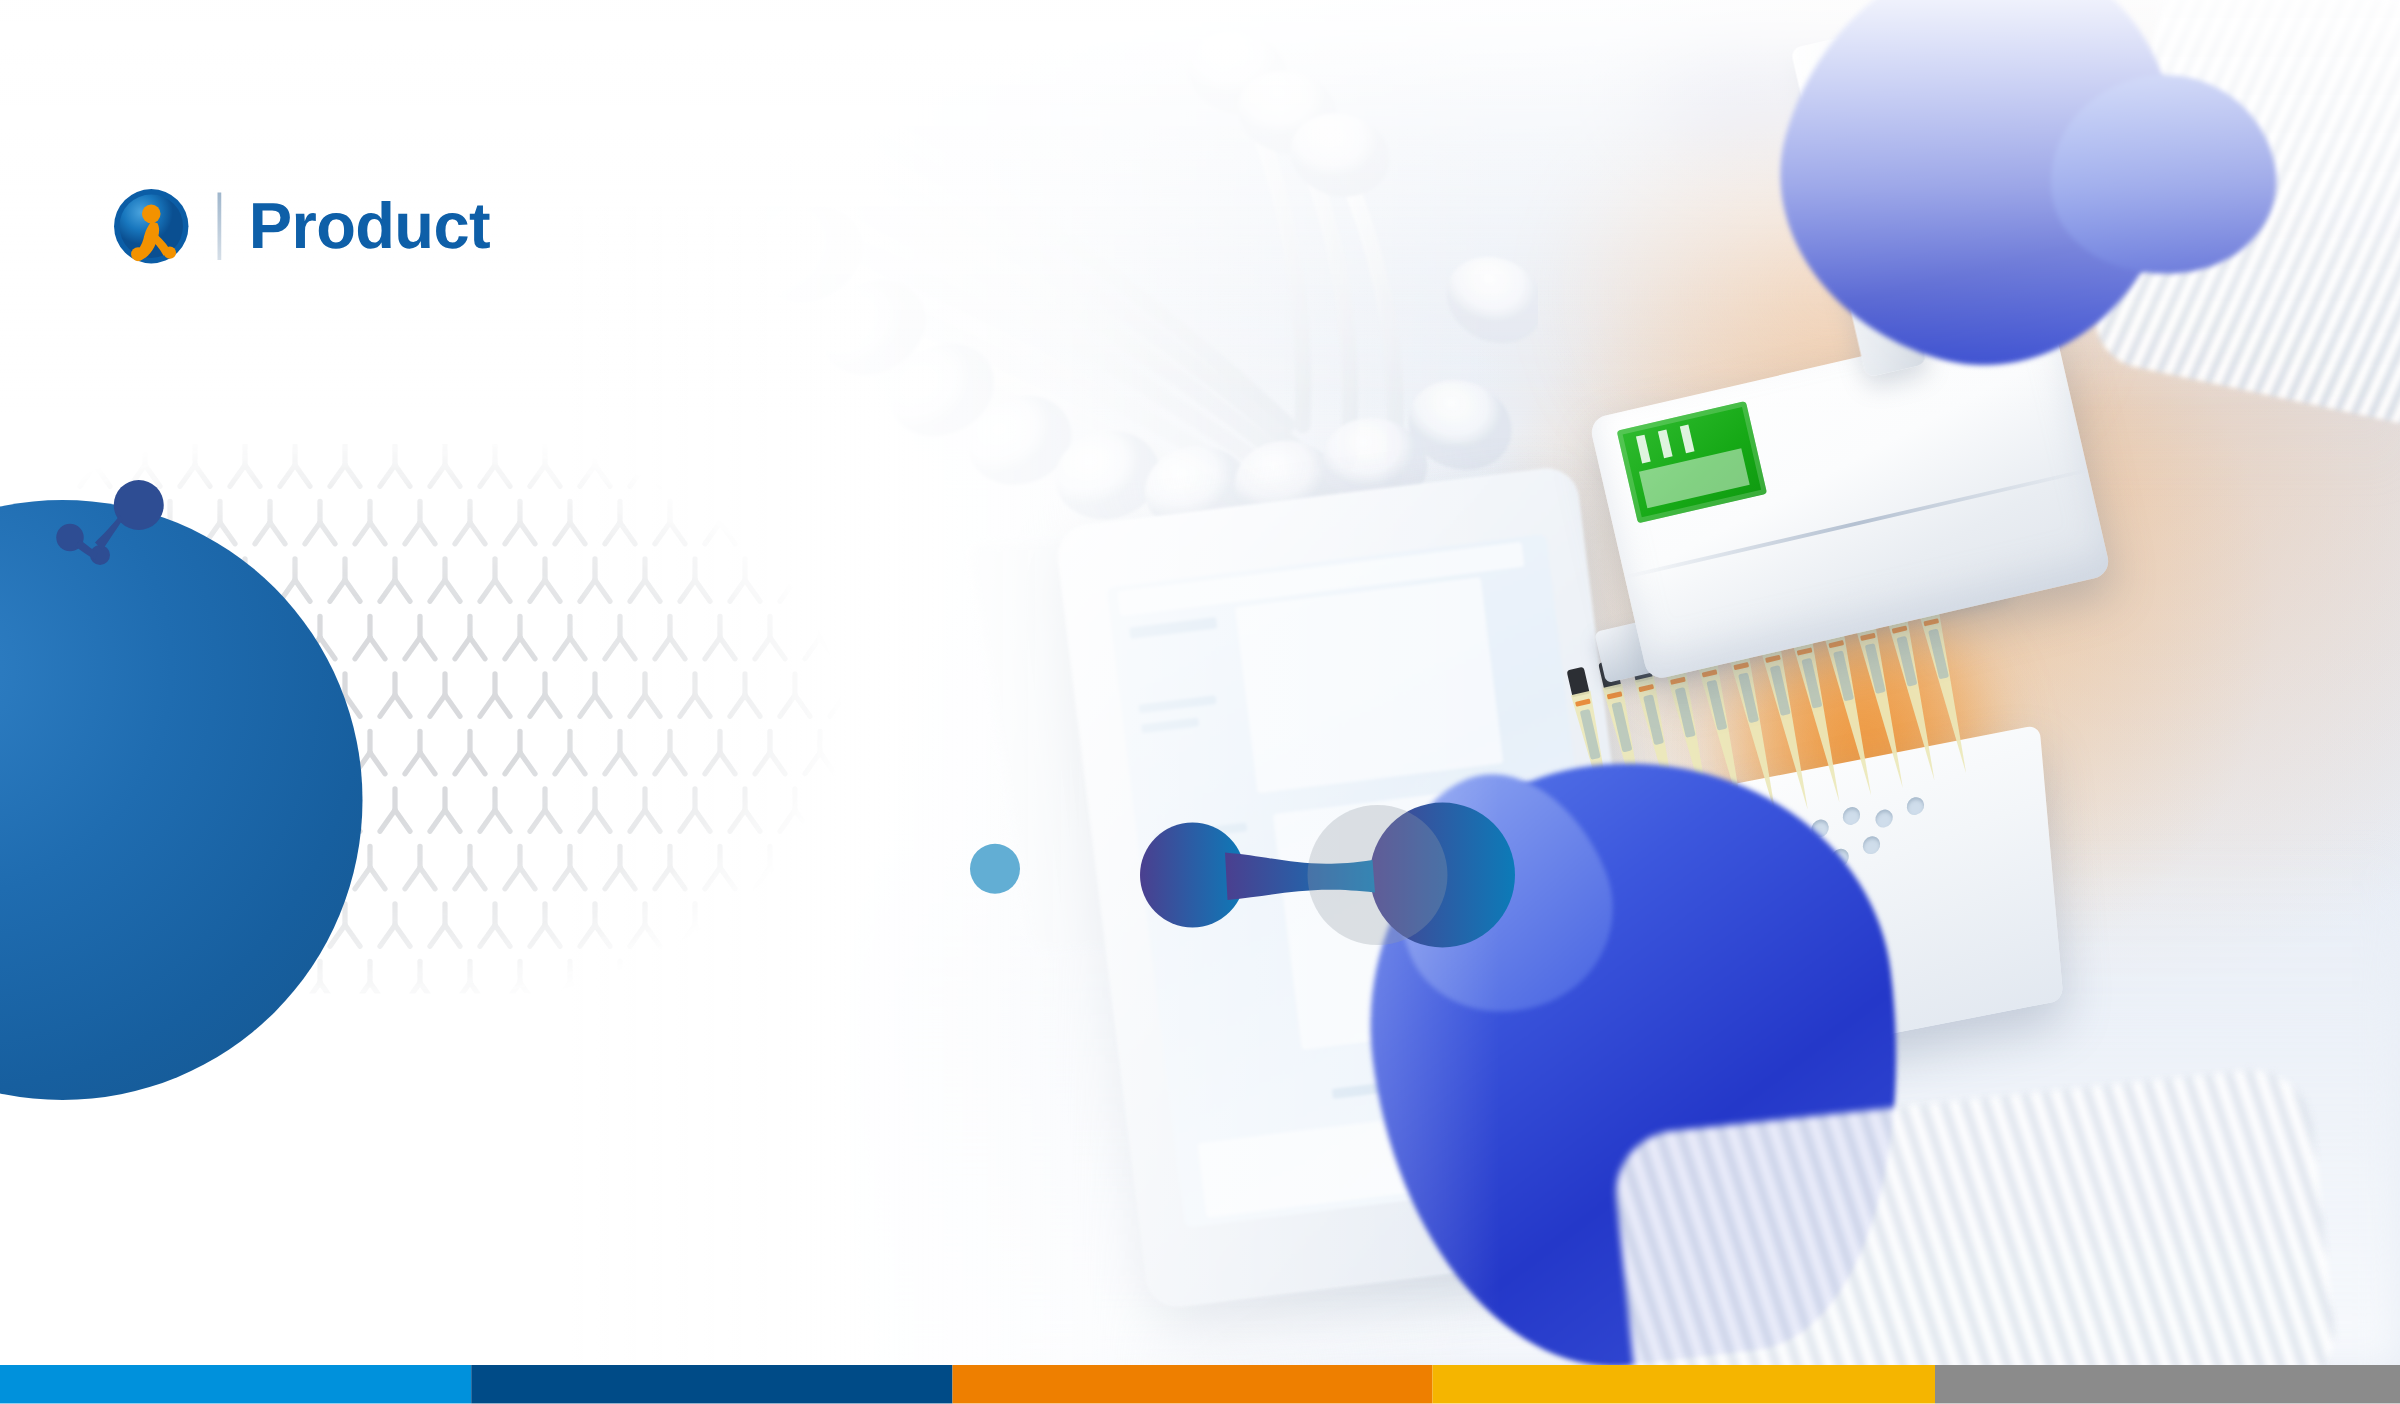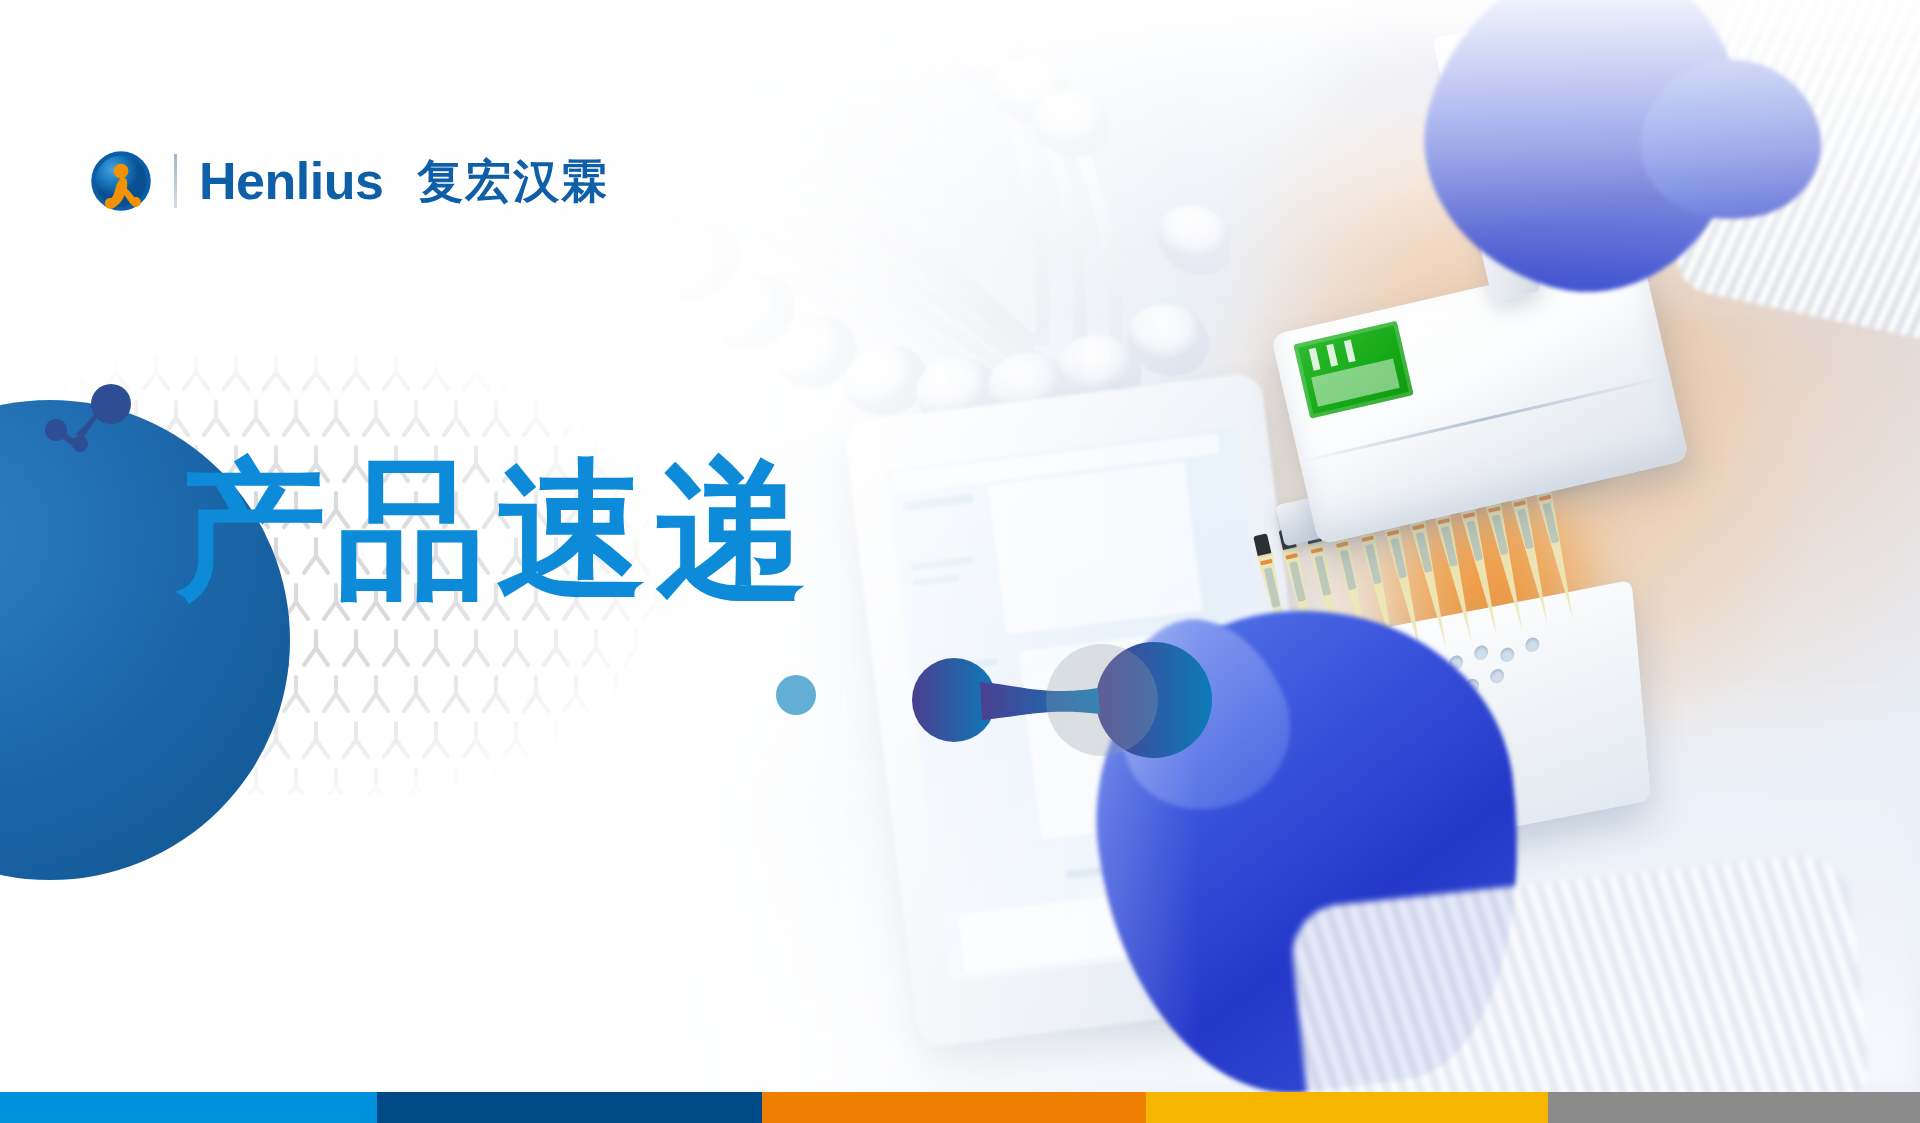--- a/index.html
+++ b/index.html
@@ -731,25 +731,23 @@
       </defs>
       <circle cx="50" cy="50" r="48" fill="#0b5da6"></circle>
       <circle cx="50" cy="50" r="41" fill="url(#lmG)"></circle>
       <circle cx="50" cy="34" r="12" fill="#f39200"></circle>
       <path d="M50 44 C 44 52, 42 58, 40 66 C 38 74, 34 80, 28 84 L 36 94 C 46 90, 52 82, 56 72 C 60 62, 62 54, 58 46 Z" fill="#f39200"></path>
       <circle cx="33" cy="86" r="9" fill="#f39200"></circle>
       <path d="M52 56 C 60 62, 68 70, 74 80 L 66 88 C 60 78, 54 70, 46 64 Z" fill="#f39200"></path>
       <circle cx="74" cy="84" r="8" fill="#f39200"></circle>
     </svg>
     <div class="logo-divider"></div>
-    <div class="logo-en">Henlius</div>
-    <div class="logo-cn">复宏汉霖</div>
+    <div class="logo-en">Product</div>
   </div>
 
-  <div class="title-cn">产品速递</div>
 
   <div class="footer-bar">
       <div style="background: rgb(0, 145, 220); width: 19.6354%;"></div>
       <div style="background: rgb(0, 75, 135); width: 20.0521%;"></div>
       <div style="background: rgb(238, 127, 0); width: 20%;"></div>
       <div style="background: rgb(245, 181, 0); width: 20.9375%;"></div>
       <div style="background: rgb(139, 139, 139); width: 19.375%;"></div>
     </div>
 
 </div>

